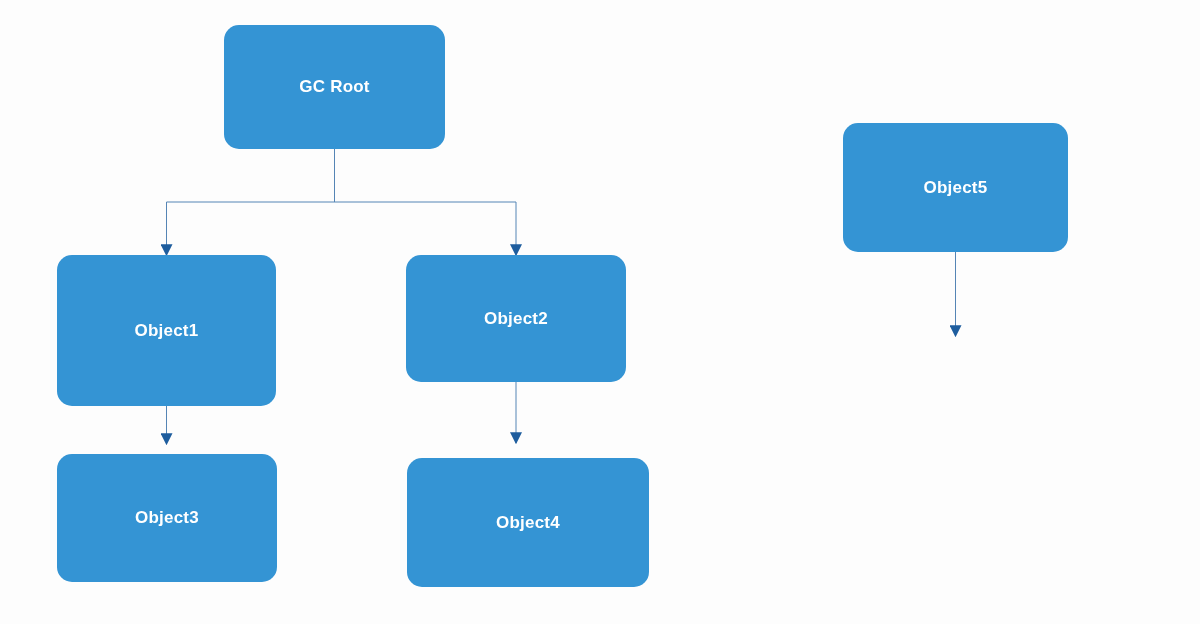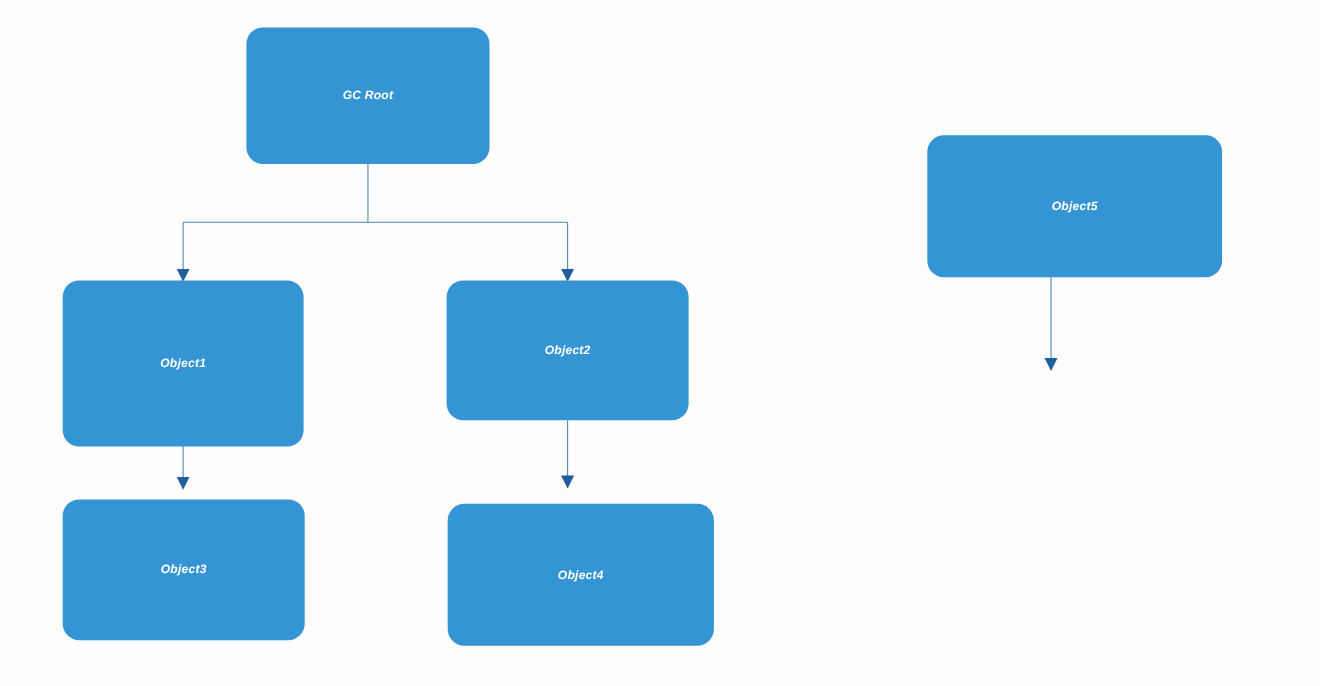--- a/index.html
+++ b/index.html
@@ -25,26 +25,25 @@
   }
   .node {
     position: absolute;
     border-radius: 15px;
     display: flex;
     align-items: center;
     justify-content: center;
   }
   .node-label {
     color: #ffffff;
-    font-size: 11px;
+    font-size: 17px;
     font-weight: 700;
     letter-spacing: 0.2px;
     text-align: left;
     user-select: none;
-    font-style: italic;
   }
 </style>
 </head>
 <body>
 
 <div class="canvas">
 
   <svg class="edge-layer" width="1200" height="624" viewBox="0 0 1200 624" xmlns="http://www.w3.org/2000/svg">
     <defs>
       <marker id="arrowhead" viewBox="0 0 10 10" refX="9" refY="5" markerUnits="userSpaceOnUse" markerWidth="12" markerHeight="12" orient="auto">
@@ -75,18 +74,18 @@
   </div>
 
   <div class="node" style="left:57px; top:454px; width:220px; height:128px; background:#3494d4;">
     <span class="node-label">Object3</span>
   </div>
 
   <div class="node" style="left:407px; top:458px; width:242px; height:129px; background:#3494d4;">
     <span class="node-label">Object4</span>
   </div>
 
-  <div class="node" style="left:843px; top:123px; width:268px; height:129px; background:#3494d4;">
+  <div class="node" style="left:843px; top:123px; width:225px; height:129px; background:#3494d4;">
     <span class="node-label">Object5</span>
   </div>
 
 
 </div>
 
 </body></html>

